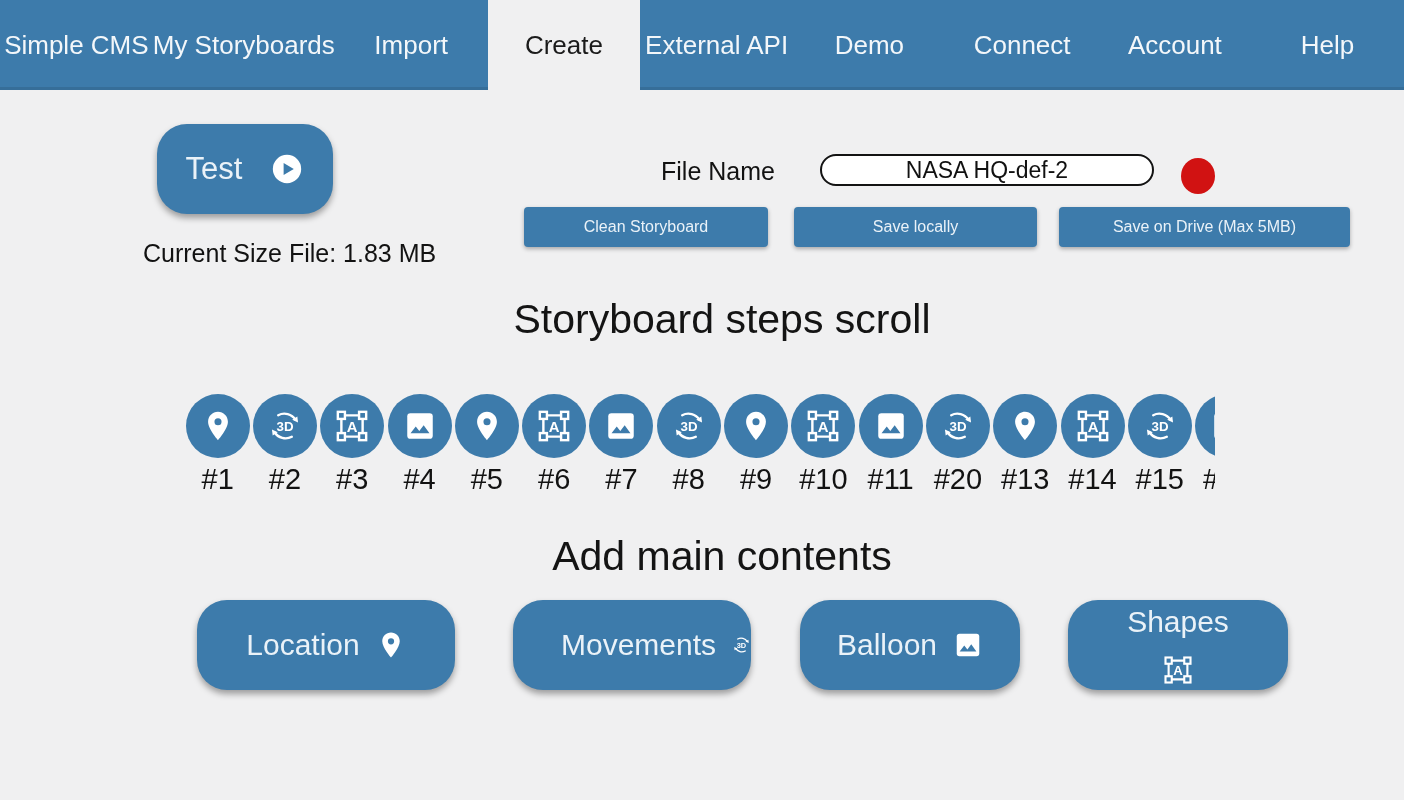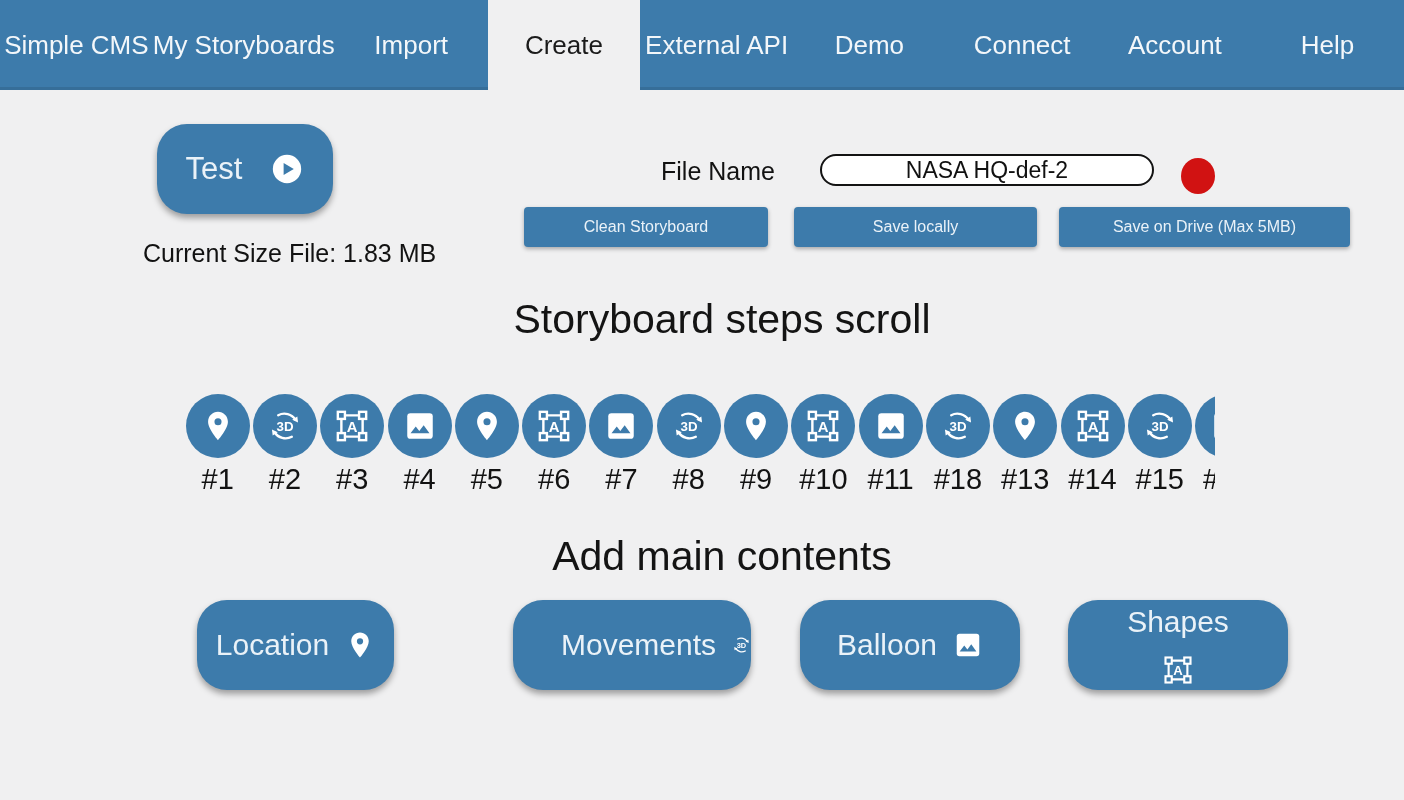--- a/index.html
+++ b/index.html
@@ -45,21 +45,21 @@
   }
   .pill-btn {
     height: 40px; border-radius: 4px;
     font-size: 16px;
     box-shadow: 0 2px 4px rgba(0,0,0,0.30);
   }
   #test-btn { left: 157px; top: 124px; width: 176px; font-size: 31px; gap: 28px; }
   #clean-btn { left: 524px; top: 207px; width: 244px; }
   #savelocal-btn { left: 794px; top: 207px; width: 243px; }
   #savedrive-btn { left: 1059px; top: 207px; width: 291px; }
-  #location-btn { left: 197px; top: 600px; width: 197px; }
+  #location-btn { left: 197px; top: 600px; width: 258px; }
   #movements-btn { left: 513px; top: 600px; width: 238px; padding-left: 48px; }
   #balloon-btn { left: 800px; top: 600px; width: 220px; }
   #shapes-btn { left: 1068px; top: 600px; width: 220px; flex-direction: column; }
   .btn-icon { display: inline-flex; width: 30px; height: 30px; }
   .btn-icon svg { width: 100%; height: 100%; }
   #test-btn .btn-icon { width: 34px; height: 34px; }
   
   #size-text { position: absolute; left: 143px; top: 239px; font-size: 25px; color: #121212; }
   #file-label { position: absolute; left: 661px; top: 157px; font-size: 25px; color: #121212; }
   #file-input {
@@ -250,21 +250,21 @@
     <div class="step">
       <div class="step-circle">
         <svg viewBox="0 0 24 24" fill="none">
           <path d="M7.2 4.4A9.3 9.3 0 0 1 19.4 7.6" stroke="#fff" stroke-width="1.7" stroke-linecap="round"></path>
           <path d="M21.2 9.6l-.5-4.3-3.6 2.3z" fill="#fff"></path>
           <path d="M16.8 19.6A9.3 9.3 0 0 1 4.6 16.4" stroke="#fff" stroke-width="1.7" stroke-linecap="round"></path>
           <path d="M2.8 14.4l.5 4.3 3.6-2.3z" fill="#fff"></path>
           <text x="12" y="15.4" font-size="9.4" font-weight="bold" fill="#fff" text-anchor="middle" font-family="Liberation Sans, sans-serif">3D</text>
         </svg>
       </div>
-      <div class="step-label">#18</div>
+      <div class="step-label">#20</div>
     </div>
     <div class="step">
       <div class="step-circle">
         <svg viewBox="0 0 24 24">
           <path fill="#fff" d="M12 2C8.13 2 5 5.13 5 9c0 5.25 7 13 7 13s7-7.75 7-13c0-3.87-3.13-7-7-7zm0 9.5A2.5 2.5 0 1 1 14.5 9 2.5 2.5 0 0 1 12 11.5z"></path>
         </svg>
       </div>
       <div class="step-label">#13</div>
     </div>
     <div class="step">

